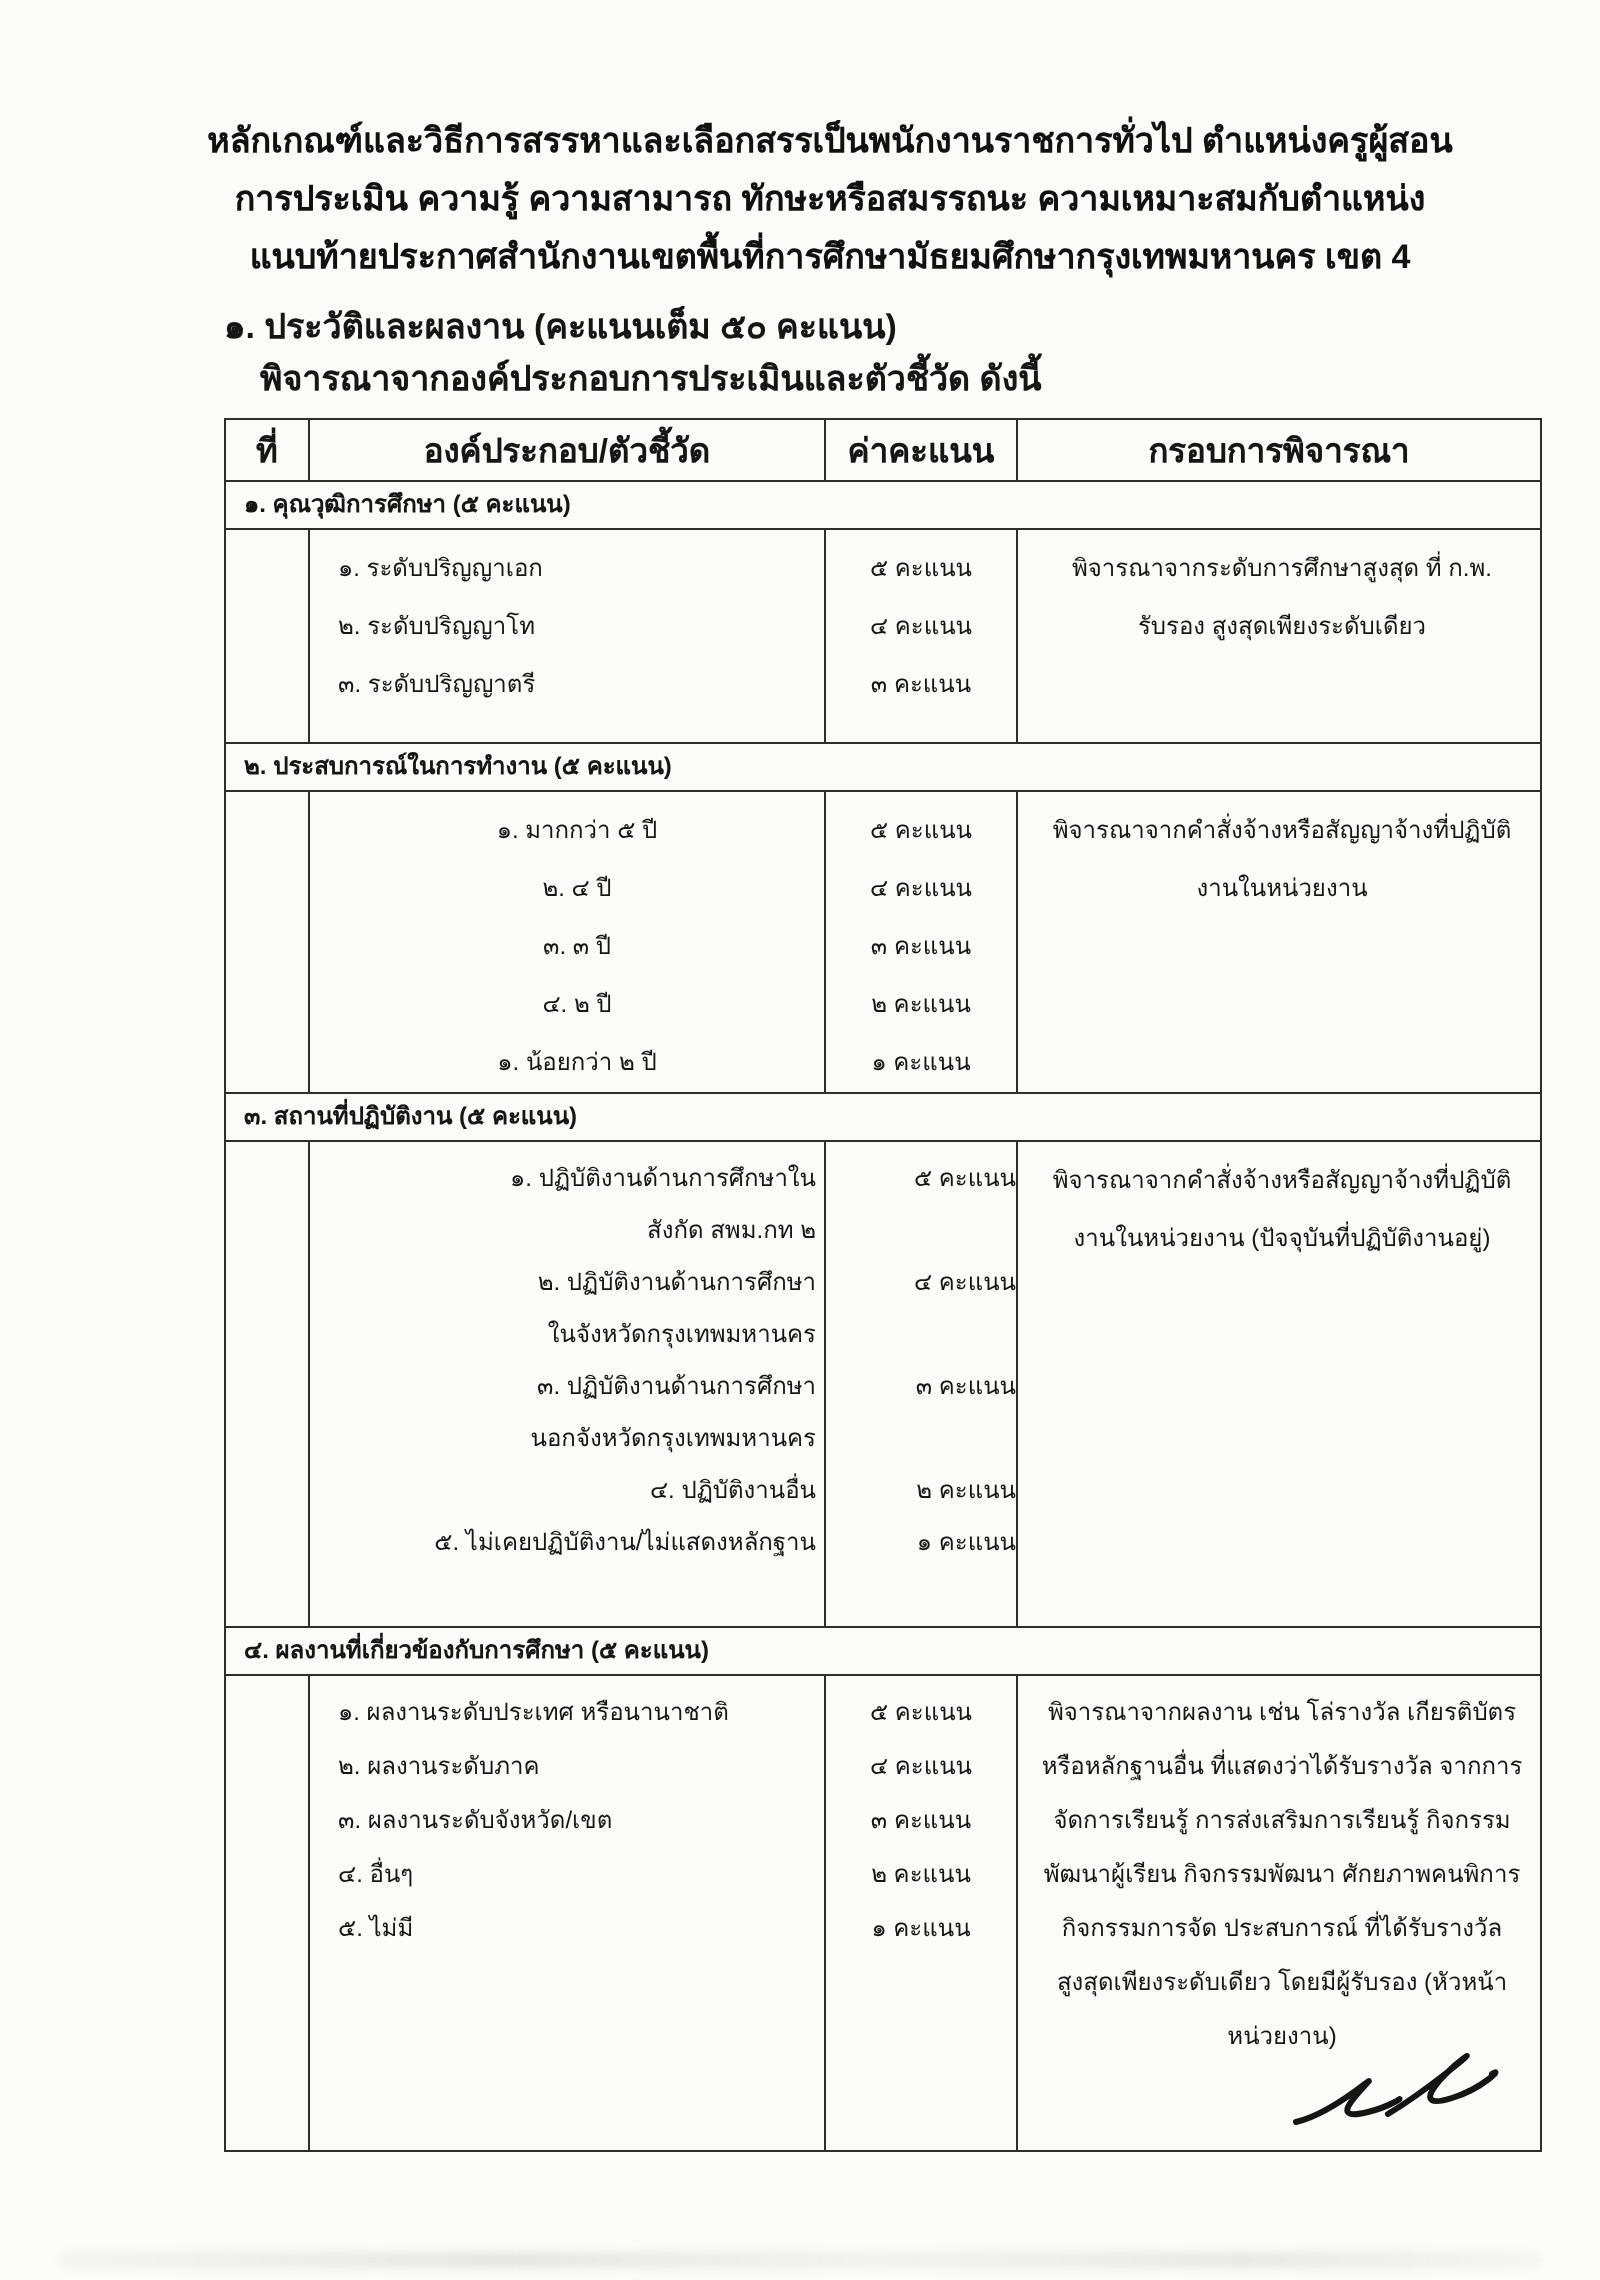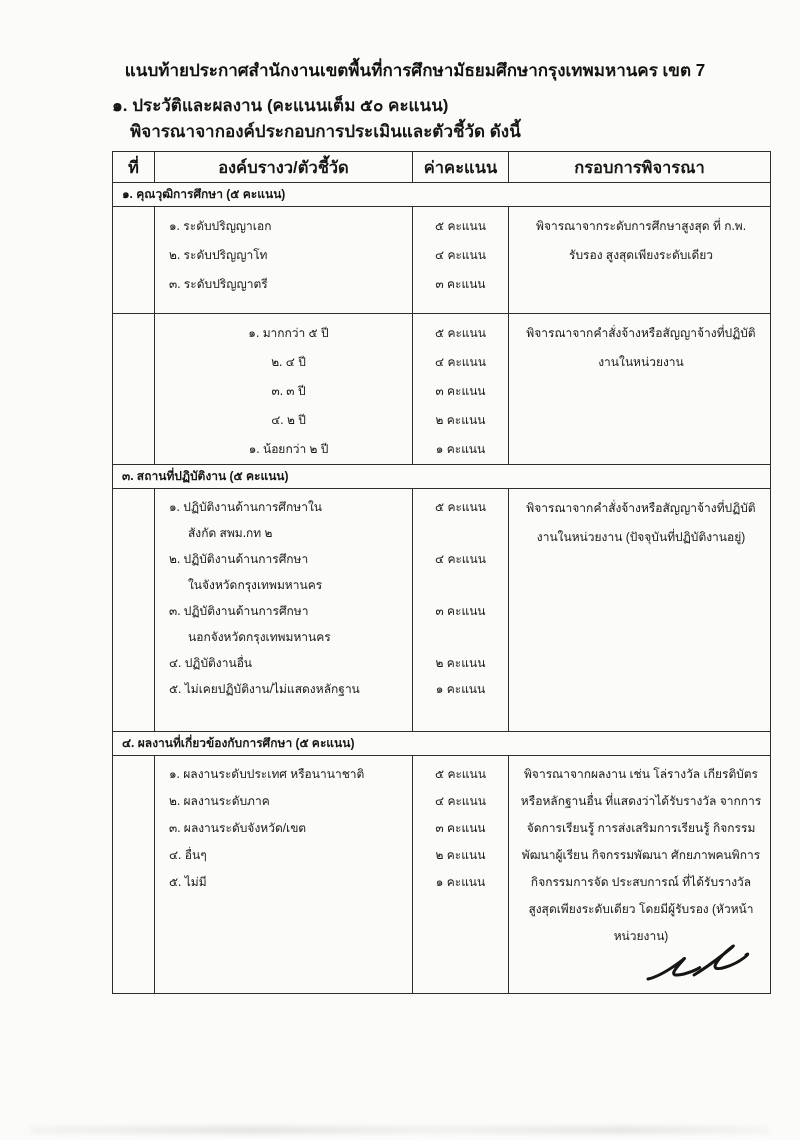--- a/index.html
+++ b/index.html
@@ -70,21 +70,21 @@
   td.score-cell { padding:5px 0 0 0; text-align:center; }
   td.frame-cell { padding:5px 6px 0 9px; position:relative;text-align:center; }
 
   .item {
     padding-left:19px;
     text-indent:-19px;
     white-space:pre-line;
   }
   .sec1 .item, .sec1 .score { line-height:29px; }
   .sec2 .item, .sec2 .score { line-height:29px;text-align:center; }
-  .sec3 .item, .sec3 .score { line-height:26px; }
+  .sec3 .item, .sec3 .score { line-height:26px;text-align:right; }
   .sec4 .item, .sec4 .score { line-height:27px; }
   .sec3 .item.two-line, .sec3 .score.two-line { height:52px; }
   .frame-text { line-height:29px; }
   .sec4 .frame-text { line-height:27px; }
 
   tr.sec1 td { height:107px; }
   tr.sec2 td { height:145px; }
   tr.sec3 td { height:243px; }
   tr.sec4 td { height:238px; }
 
@@ -109,38 +109,40 @@
       rgba(80,80,80,0.03));
     filter:blur(2px);
   }
 </style>
 </head>
 <body>
 
 <div class="page">
 
   <div class="title-block">
-    <div>แนบท้ายประกาศสำนักงานเขตพื้นที่การศึกษามัธยมศึกษากรุงเทพมหานคร เขต 7</div>
+    <div>หลักเกณฑ์และวิธีการสรรหาและเลือกสรรเป็นพนักงานราชการทั่วไป ตำแหน่งครูผู้สอน</div>
+    <div>การประเมิน ความรู้ ความสามารถ ทักษะหรือสมรรถนะ ความเหมาะสมกับตำแหน่ง</div>
+    <div>แนบท้ายประกาศสำนักงานเขตพื้นที่การศึกษามัธยมศึกษากรุงเทพมหานคร เขต 4</div>
   </div>
 
   <div class="heading-1">๑. ประวัติและผลงาน (คะแนนเต็ม ๕๐ คะแนน)</div>
   <div class="heading-2">พิจารณาจากองค์ประกอบการประเมินและตัวชี้วัด ดังนี้</div>
 
   <table class="eval">
     <colgroup>
         <col class="c1">
         <col class="c2">
         <col class="c3">
         <col class="c4">
       </colgroup>
 
     <tbody>
         <tr>
       <th>ที่</th>
-      <th>องค์บรางว/ตัวชี้วัด</th>
+      <th>องค์ประกอบ/ตัวชี้วัด</th>
       <th>ค่าคะแนน</th>
       <th>กรอบการพิจารณา</th>
     </tr>
 
     <tr>
       <td class="band" colspan="4">๑. คุณวุฒิการศึกษา (๕ คะแนน)</td>
     </tr>
     <tr class="sec1">
       <td class="no-cell"></td>
       <td class="items-cell">
@@ -151,20 +153,23 @@
       <td class="score-cell">
         <div class="score">๕ คะแนน</div>
         <div class="score">๔ คะแนน</div>
         <div class="score">๓ คะแนน</div>
       </td>
       <td class="frame-cell">
         <div class="frame-text">พิจารณาจากระดับการศึกษาสูงสุด ที่ ก.พ. รับรอง สูงสุดเพียงระดับเดียว</div>
       </td>
     </tr>
 
+    <tr>
+      <td class="band" colspan="4">๒. ประสบการณ์ในการทำงาน (๕ คะแนน)</td>
+    </tr>
     <tr class="sec2">
       <td class="no-cell"></td>
       <td class="items-cell">
         <div class="item">๑. มากกว่า ๕ ปี</div>
         <div class="item">๒. ๔ ปี</div>
         <div class="item">๓. ๓ ปี</div>
         <div class="item">๔. ๒ ปี</div>
         <div class="item">๑. น้อยกว่า ๒ ปี</div>
       </td>
       <td class="score-cell">

